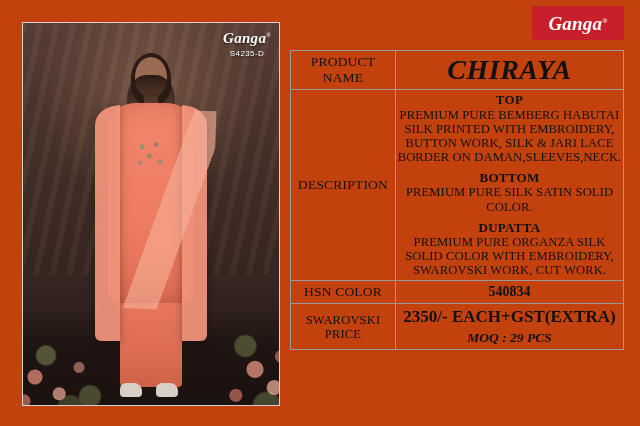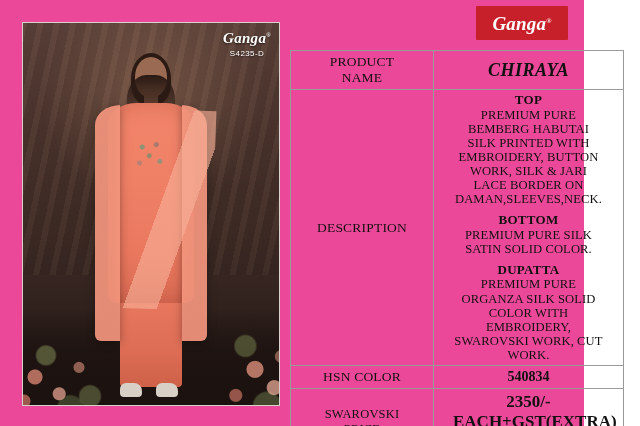--- a/index.html
+++ b/index.html
@@ -8,23 +8,23 @@
     background: #ffffff;
   }
   body {
     width: 640px;
     height: 426px;
     font-family: "Liberation Serif", serif;
     overflow: hidden;
   }
   .page {
     position: relative;
-    width: 584px;
+    width: 640px;
     height: 426px;
-    background: #ec4899;
+    background: #c2410c;
     box-sizing: border-box;
   }
 
   
   .photo {
     position: absolute;
     left: 22px;
     top: 22px;
     width: 256px;
     height: 382px;
@@ -277,36 +277,36 @@
   .spec {
     position: absolute;
     left: 290px;
     top: 50px;
     width: 334px;
     border-collapse: collapse;
     table-layout: fixed;
   }
   .spec td {
     border: 1px solid #9a9a9a;
-    padding: 3px 19px;
+    padding: 3px 0;
     vertical-align: middle;
   }
   .lbl {
     width: 104px;
     text-align: center;
     font-size: 13.5px;
     color: #111111;
     letter-spacing: 0.2px;
   }
   .val {
     text-align: center;
     color: #111111;
   }
   .val-name {
-    font-size: 18px;
+    font-size: 28px;
     font-weight: bold;
     font-style: italic;
     letter-spacing: 0.5px;
     margin-top: 24px;
   }
   .val-dno {
     font-size: 15px;
     font-weight: bold;
   }
   .desc-cell {

